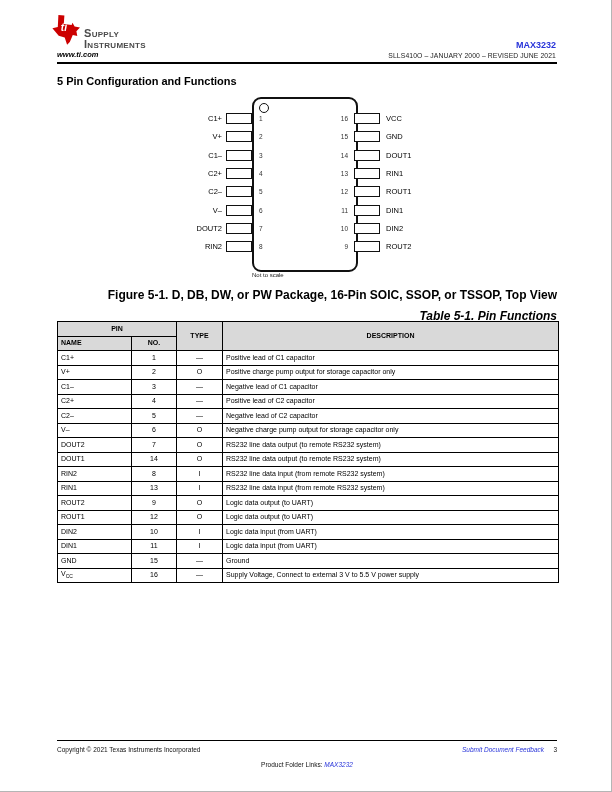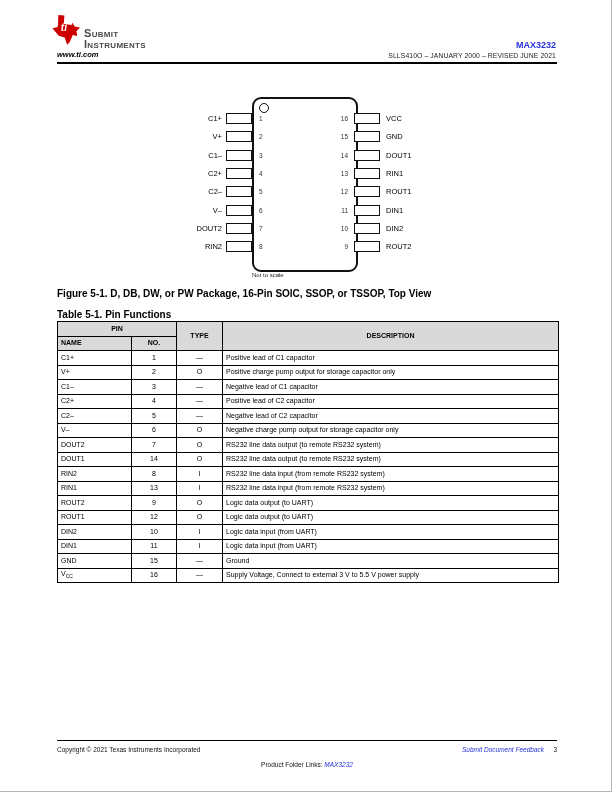--- a/index.html
+++ b/index.html
@@ -18,21 +18,21 @@
   .doc-line{font-size:6.8px;color:#222;text-align:right;letter-spacing:.1px;}
   .hrule{background:#000;}
   .section-title{font-size:11px;font-weight:bold;}
   
   .chip-body{border:2px solid #111;border-radius:9px;background:#fff;}
   .pin1-dot{border:1.5px solid #111;border-radius:50%;background:#fff;}
   .pin-box{border:1px solid #111;background:#fff;box-sizing:border-box;}
   .pin-label{font-size:7.5px;white-space:nowrap;}
   .pin-num{font-size:6.5px;color:#333;white-space:nowrap;}
   .scale-note{font-size:6px;color:#222;}
-  .fig-caption,.tbl-title{font-size:10px;font-weight:bold;text-align:left;}
+  .fig-caption,.tbl-title{font-size:12px;font-weight:bold;text-align:right;}
   
   table.pin-table{border-collapse:collapse;table-layout:fixed;width:501px;font-size:7px;}
   table.pin-table th,table.pin-table td{border:1px solid #000;padding:1px 3px;height:11.5px;line-height:1.15;overflow:hidden;}
   table.pin-table th{background:#d9d9d9;text-align:center;font-size:7px;}
   table.pin-table th.al{text-align:left;}
   td.c{text-align:center;}
   td.l{text-align:left;}
   sub.vsub{font-size:5px;}
   
   .foot-text{font-size:6.5px;color:#111;}
@@ -43,28 +43,29 @@
 
 <div class="page">
 
   <div class="abs" style="left:50px;top:15px;width:30px;height:30px;">
     <svg width="30" height="30" viewBox="0 0 100 100">
       <path d="M28,0 L48,2 L46,30 L72,33 L75,26 L82,38 L100,42 L88,54 L91,70 L76,67 L66,90 L57,99 L49,75 L29,69 L8,44 L26,40 Z" fill="#cc0000"></path>
       <text x="36" y="52" font-size="34" font-weight="bold" font-style="italic" fill="#ffffff" font-family="Liberation Sans, sans-serif">ti</text>
     </svg>
   </div>
   <div class="abs logo-text" style="left:84px;top:28px;">
-    <div>Submit</div>
+    <div>Supply</div>
     <div>Instruments</div>
   </div>
   <div class="abs website" style="left:57px;top:50px;font-style:italic;">www.ti.com</div>
   <div class="abs part-number" style="right:55px;top:40px;width:200px;color:#2733d9;">MAX3232</div>
   <div class="abs doc-line" style="right:55px;top:52px;width:330px;">SLLS410O – JANUARY 2000 – REVISED JUNE 2021</div>
   <div class="abs hrule" style="left:57px;top:62px;width:500px;height:2px;"></div>
 
+  <div class="abs section-title" style="left:57px;top:75px;">5 Pin Configuration and Functions</div>
 
   <div class="abs chip-body" style="left:252px;top:97px;width:102px;height:171px;"></div>
   <div class="abs pin1-dot" style="left:259px;top:103px;width:8px;height:8px;"></div>
   <div class="abs" style="left:0;top:0;width:612px;height:0;">
       <div class="pin-label" style="position: absolute; left: 150px; width: 72px; top: 114px; text-align: right;">C1+</div>
       <div class="pin-box" style="position: absolute; left: 226px; top: 113px; width: 26px; height: 11px;"></div>
       <div class="pin-num" style="position: absolute; left: 259px; top: 115px;">1</div>
       <div class="pin-box" style="position: absolute; left: 354px; top: 113px; width: 26px; height: 11px;"></div>
       <div class="pin-num" style="position: absolute; left: 316px; width: 32px; top: 115px; text-align: right;">16</div>
       <div class="pin-label" style="position: absolute; left: 386px; top: 114px;">VCC</div>
@@ -107,21 +108,21 @@
       <div class="pin-label" style="position: absolute; left: 150px; width: 72px; top: 242.1px; text-align: right;">RIN2</div>
       <div class="pin-box" style="position: absolute; left: 226px; top: 241.1px; width: 26px; height: 11px;"></div>
       <div class="pin-num" style="position: absolute; left: 259px; top: 243.1px;">8</div>
       <div class="pin-box" style="position: absolute; left: 354px; top: 241.1px; width: 26px; height: 11px;"></div>
       <div class="pin-num" style="position: absolute; left: 316px; width: 32px; top: 243.1px; text-align: right;">9</div>
       <div class="pin-label" style="position: absolute; left: 386px; top: 242.1px;">ROUT2</div>
     </div>
   <div class="abs scale-note" style="left:252px;top:272px;">Not to scale</div>
   <div class="abs fig-caption" style="left:57px;top:288px;width:500px;">Figure 5-1. D, DB, DW, or PW Package, 16-Pin SOIC, SSOP, or TSSOP, Top View</div>
 
-  <div class="abs tbl-title" style="left:57px;top:309px;width:500px;">Table 5-1. Pin Functions</div>
+  <div class="abs tbl-title" style="left:57px;top:309px;width:500px;font-style:italic;">Table 5-1. Pin Functions</div>
   <table class="pin-table abs" style="left:57px;top:321px;">
     <colgroup>
         <col style="width:74px">
         <col style="width:45px">
         <col style="width:46px">
         <col style="width:336px">
       </colgroup>
     <thead>
       <tr>
         <th colspan="2">PIN</th>

